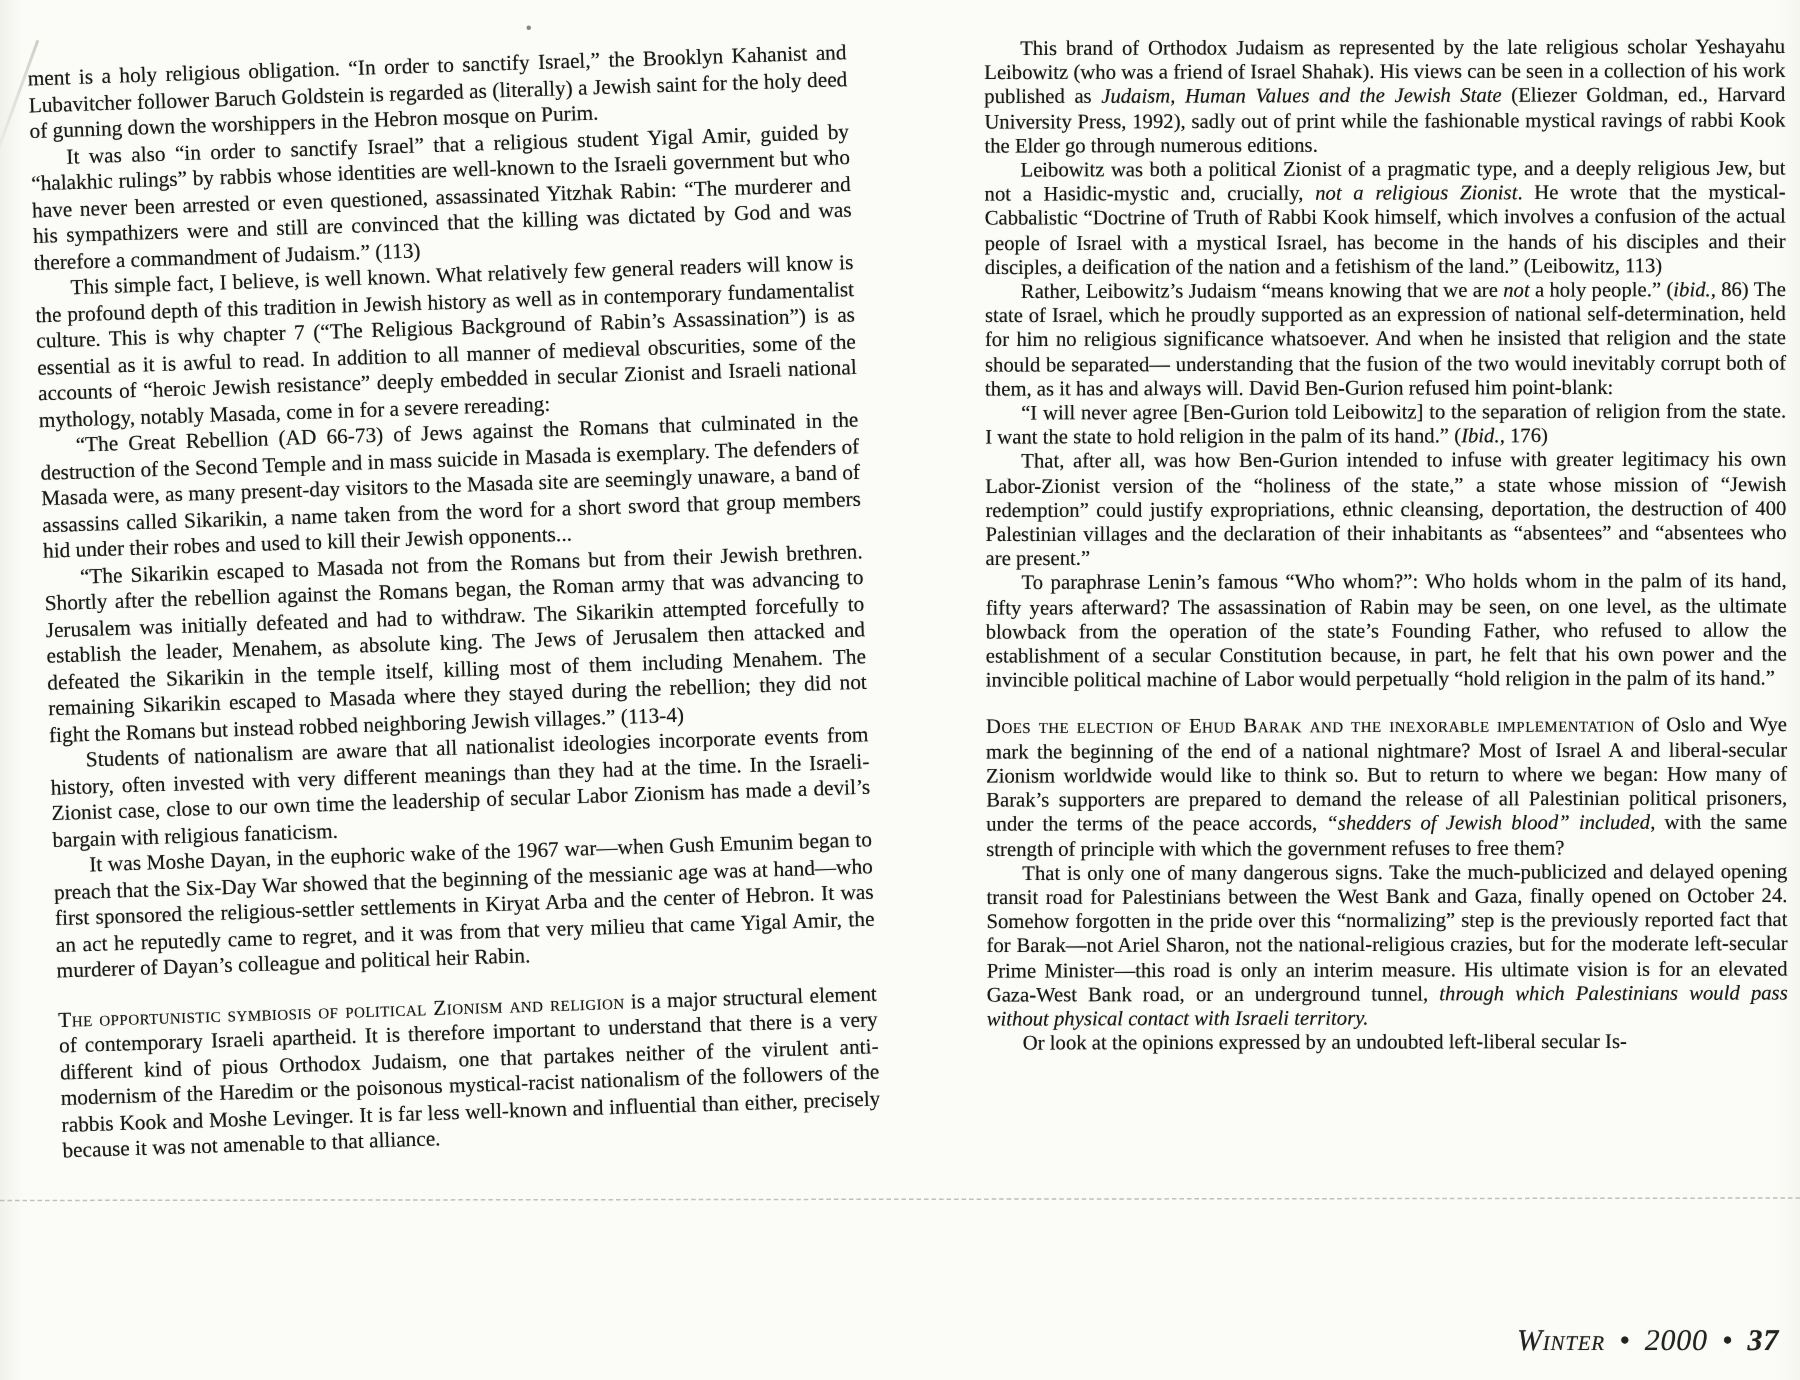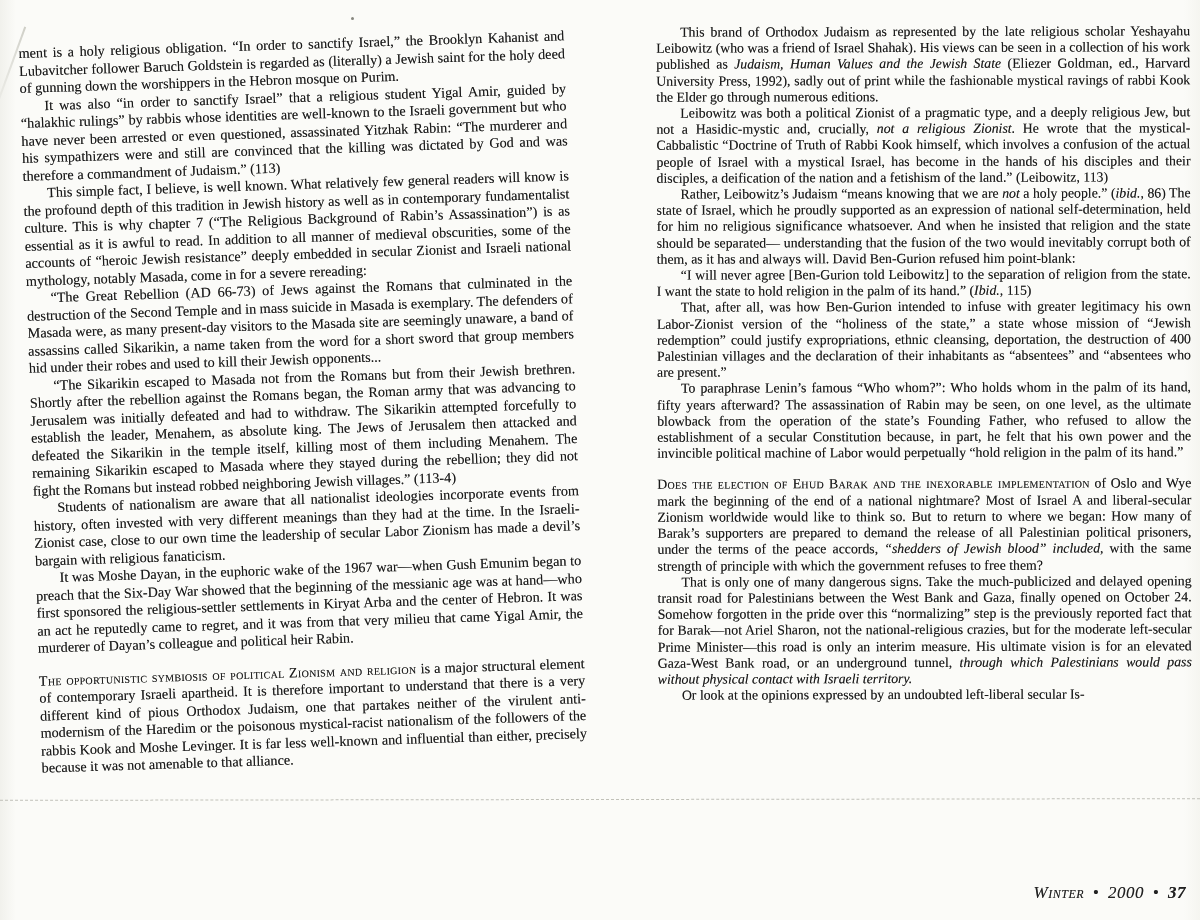--- a/index.html
+++ b/index.html
@@ -41,21 +41,21 @@
     font-size: 13.8px;
     line-height: 16.2px;
     transform: rotate(-0.15deg);
   }
   .it { font-style: italic; }
   .sc { font-variant: small-caps; letter-spacing: 0.3px; }
   .footer {
     position: absolute;
     top: 883px;
     right: 14px;
-    font-size: 17px;
+    font-size: 20px;
     font-style: italic;
     letter-spacing: 0.5px;
     color: #222;
     text-shadow: 0 0 0.6px rgba(25,25,25,0.5);
   }
   .footer .journal { font-variant: small-caps; }
   .footer .sep { margin: 0 4px; }
   .footer .pageno { font-weight: bold; }
   
   .artifact-scratch {
@@ -104,21 +104,21 @@
       <p class="indent "><span>“The Sikarikin escaped to Masada not from the Romans but from their Jewish brethren. Shortly after the rebellion against the Romans began, the Roman army that was advancing to Jerusalem was initially defeated and had to withdraw. The Sikarikin attempted forcefully to establish the leader, Menahem, as absolute king. The Jews of Jerusalem then attacked and defeated the Sikarikin in the temple itself, killing most of them including Menahem. The remaining Sikarikin escaped to Masada where they stayed during the rebellion; they did not fight the Romans but instead robbed neighboring Jewish villages.” (113-4)</span></p>
       <p class="indent "><span>Students of nationalism are aware that all nationalist ideologies incorporate events from history, often invested with very different meanings than they had at the time. In the Israeli-Zionist case, close to our own time the leadership of secular Labor Zionism has made a devil’s bargain with religious fanaticism.</span></p>
       <p class="indent "><span>It was Moshe Dayan, in the euphoric wake of the 1967 war—when Gush Emunim began to preach that the Six-Day War showed that the beginning of the messianic age was at hand—who first sponsored the religious-settler settlements in Kiryat Arba and the center of Hebron. It was an act he reputedly came to regret, and it was from that very milieu that came Yigal Amir, the murderer of Dayan’s colleague and political heir Rabin.</span></p>
       <p class="gap"><span class="sc">The opportunistic symbiosis of political Zionism and religion</span><span> is a major structural element of contemporary Israeli apartheid. It is therefore important to understand that there is a very different kind of pious Orthodox Judaism, one that partakes neither of the virulent anti-modernism of the Haredim or the poisonous mystical-racist nationalism of the followers of the rabbis Kook and Moshe Levinger. It is far less well-known and influential than either, precisely because it was not amenable to that alliance.</span></p>
     </div>
 
   <div class="col col-right">
       <p class="indent "><span>This brand of Orthodox Judaism as represented by the late religious scholar Yeshayahu Leibowitz (who was a friend of Israel Shahak). His views can be seen in a collection of his work published as </span><span class="it">Judaism, Human Values and the Jewish State</span><span> (Eliezer Goldman, ed., Harvard University Press, 1992), sadly out of print while the fashionable mystical ravings of rabbi Kook the Elder go through numerous editions.</span></p>
       <p class="indent "><span>Leibowitz was both a political Zionist of a pragmatic type, and a deeply religious Jew, but not a Hasidic-mystic and, crucially, </span><span class="it">not a religious Zionist</span><span>. He wrote that the mystical-Cabbalistic “Doctrine of Truth of Rabbi Kook himself, which involves a confusion of the actual people of Israel with a mystical Israel, has become in the hands of his disciples and their disciples, a deification of the nation and a fetishism of the land.” (Leibowitz, 113)</span></p>
       <p class="indent "><span>Rather, Leibowitz’s Judaism “means knowing that we are </span><span class="it">not</span><span> a holy people.” (</span><span class="it">ibid.,</span><span> 86) The state of Israel, which he proudly supported as an expression of national self-determination, held for him no religious significance whatsoever. And when he insisted that religion and the state should be separated— understanding that the fusion of the two would inevitably corrupt both of them, as it has and always will. David Ben-Gurion refused him point-blank:</span></p>
-      <p class="indent "><span>“I will never agree [Ben-Gurion told Leibowitz] to the separation of religion from the state. I want the state to hold religion in the palm of its hand.” (</span><span class="it">Ibid.,</span><span> 115)</span></p>
+      <p class="indent "><span>“I will never agree [Ben-Gurion told Leibowitz] to the separation of religion from the state. I want the state to hold religion in the palm of its hand.” (</span><span class="it">Ibid.,</span><span> 176)</span></p>
       <p class="indent "><span>That, after all, was how Ben-Gurion intended to infuse with greater legitimacy his own Labor-Zionist version of the “holiness of the state,” a state whose mission of “Jewish redemption” could justify expropriations, ethnic cleansing, deportation, the destruction of 400 Palestinian villages and the declaration of their inhabitants as “absentees” and “absentees who are present.”</span></p>
       <p class="indent "><span>To paraphrase Lenin’s famous “Who whom?”: Who holds whom in the palm of its hand, fifty years afterward? The assassination of Rabin may be seen, on one level, as the ultimate blowback from the operation of the state’s Founding Father, who refused to allow the establishment of a secular Constitution because, in part, he felt that his own power and the invincible political machine of Labor would perpetually “hold religion in the palm of its hand.”</span></p>
       <p class="gap"><span class="sc">Does the election of Ehud Barak and the inexorable implementation</span><span> of Oslo and Wye mark the beginning of the end of a national nightmare? Most of Israel A and liberal-secular Zionism worldwide would like to think so. But to return to where we began: How many of Barak’s supporters are prepared to demand the release of all Palestinian political prisoners, under the terms of the peace accords, </span><span class="it">“shedders of Jewish blood” included</span><span>, with the same strength of principle with which the government refuses to free them?</span></p>
       <p class="indent "><span>That is only one of many dangerous signs. Take the much-publicized and delayed opening transit road for Palestinians between the West Bank and Gaza, finally opened on October 24. Somehow forgotten in the pride over this “normalizing” step is the previously reported fact that for Barak—not Ariel Sharon, not the national-religious crazies, but for the moderate left-secular Prime Minister—this road is only an interim measure. His ultimate vision is for an elevated Gaza-West Bank road, or an underground tunnel, </span><span class="it">through which Palestinians would pass without physical contact with Israeli territory.</span></p>
       <p class="indent "><span>Or look at the opinions expressed by an undoubted left-liberal secular Is-</span></p>
     </div>
 
   <div class="footer">
     <span class="journal">Winter</span>
     <span class="sep">•</span>

